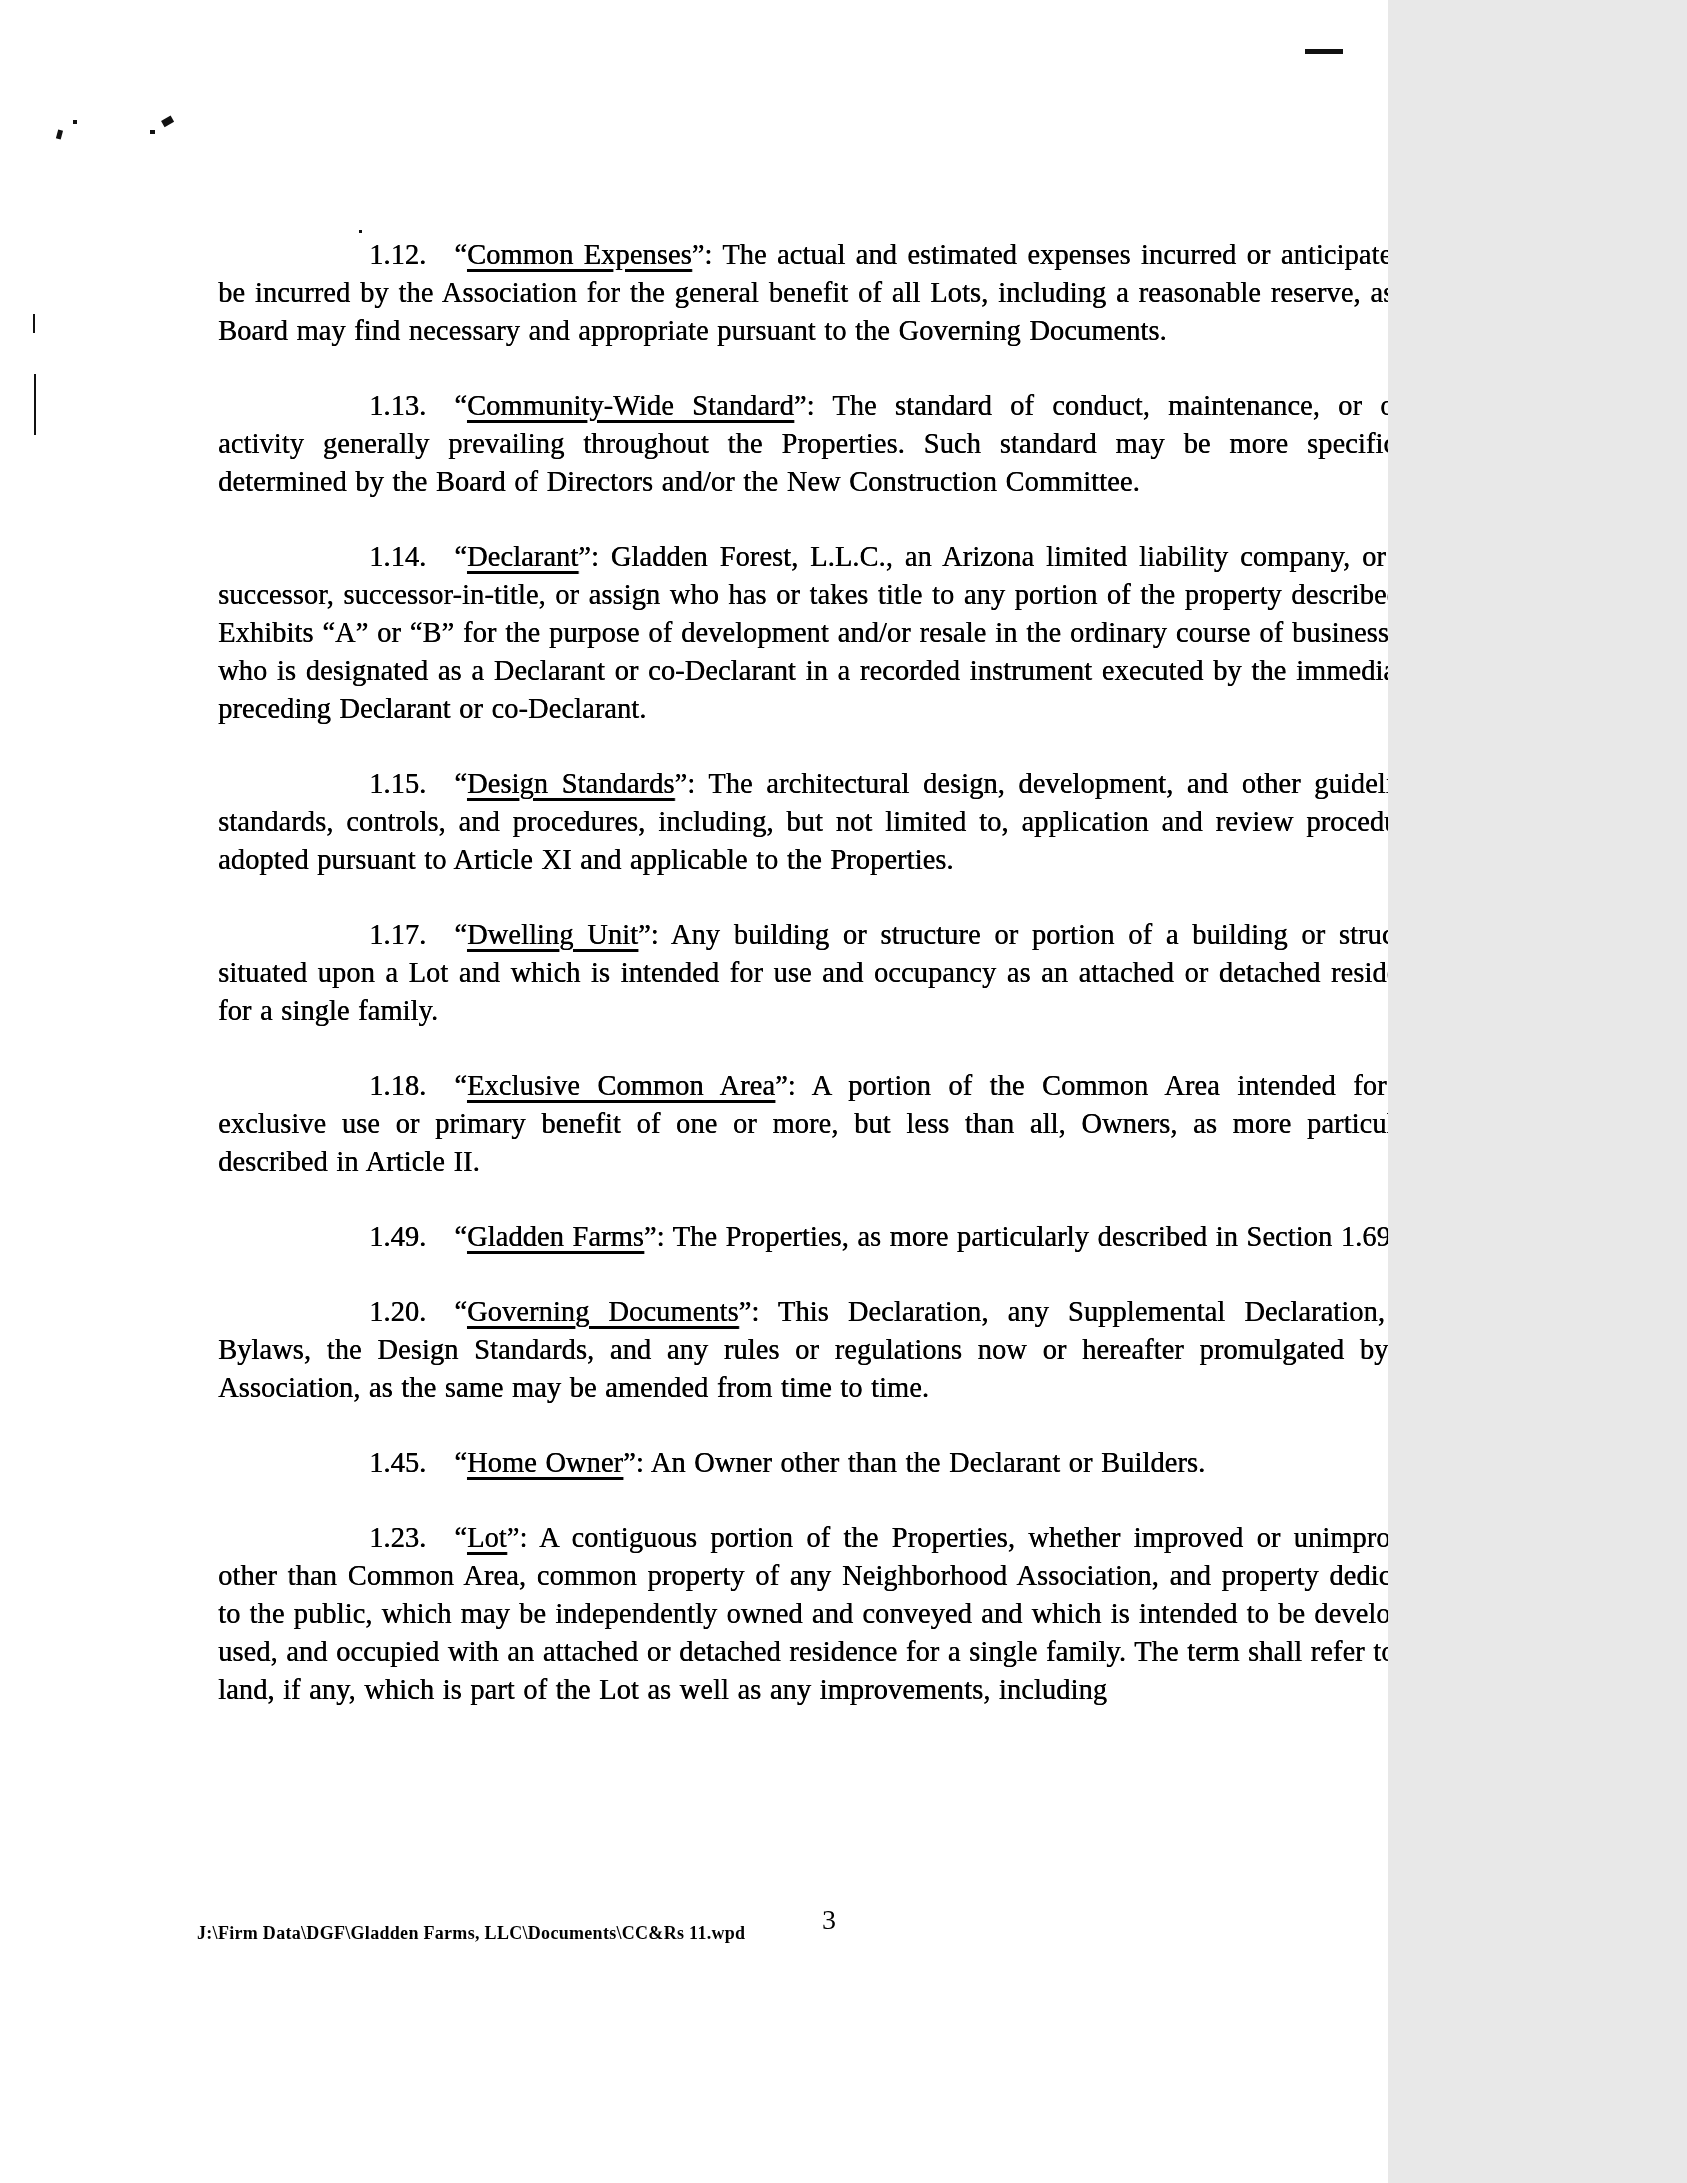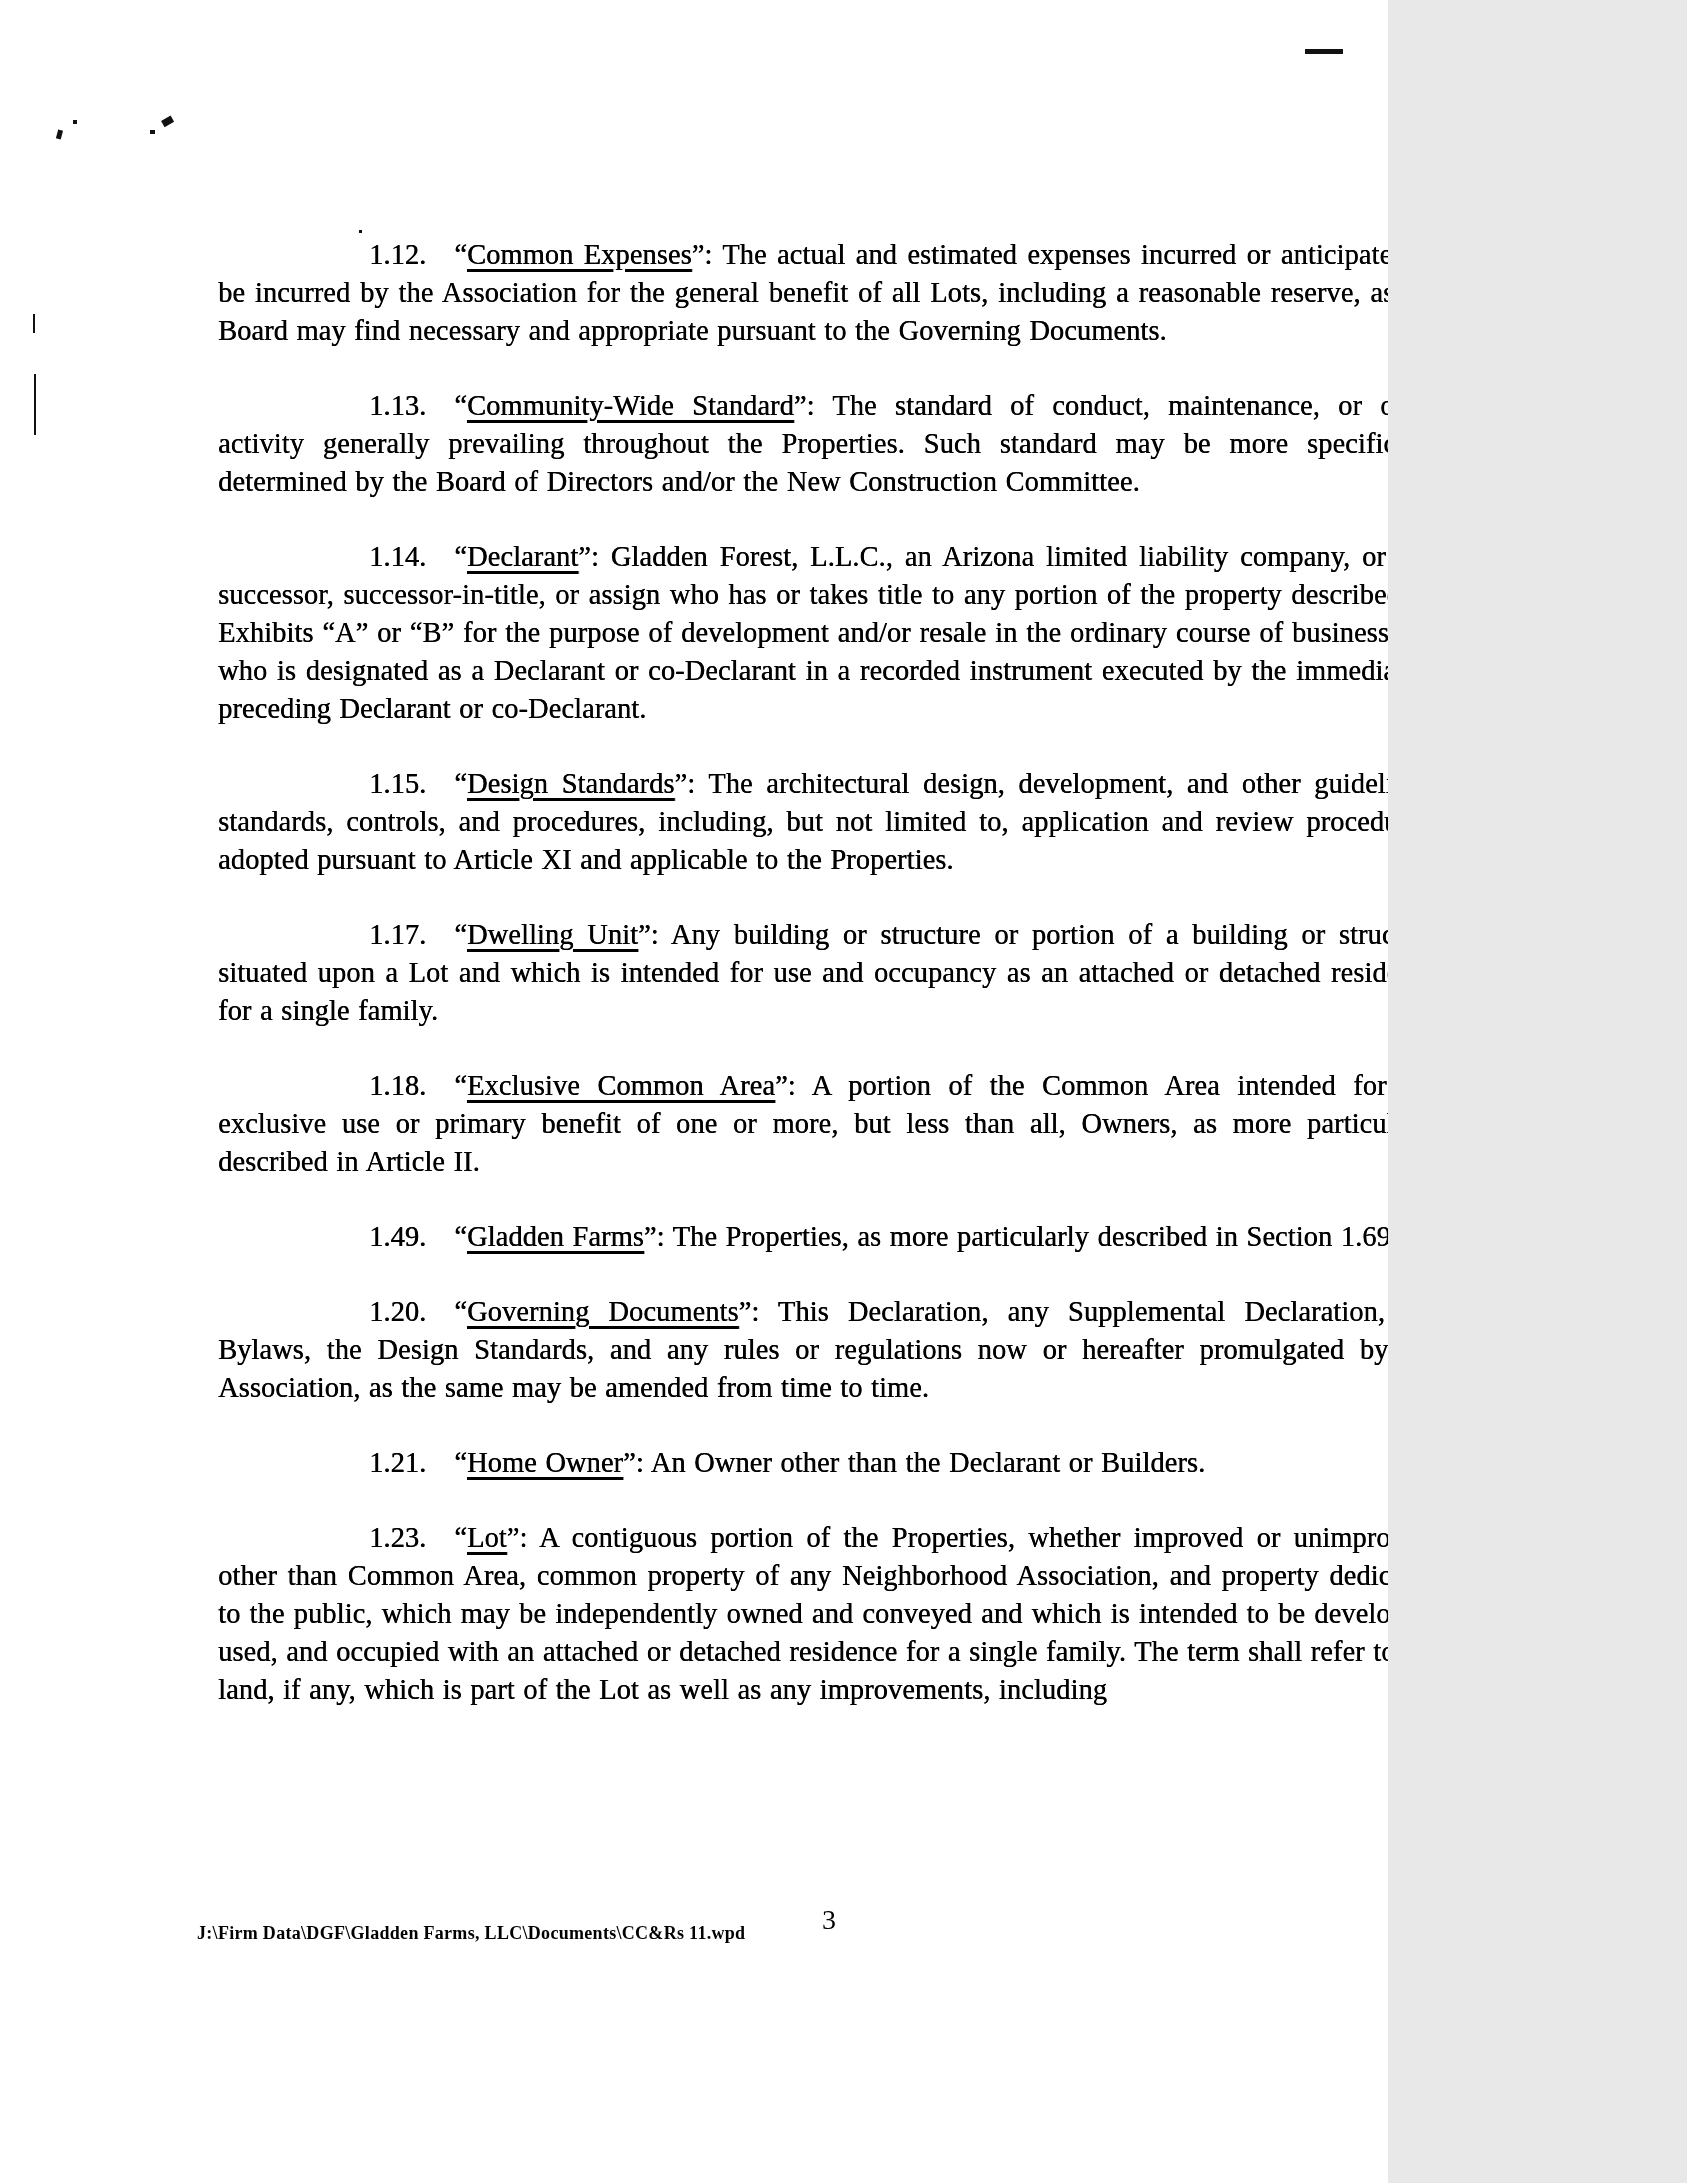--- a/index.html
+++ b/index.html
@@ -83,21 +83,21 @@
 
 
     <p class="para"><span class="num">1.17.</span><span>“</span><span class="term">Dwelling Unit</span><span>”</span><span>: Any building or structure or portion of a building or structure situated upon a Lot and which is intended for use and occupancy as an attached or detached residence for a single family.</span></p>
 
     <p class="para"><span class="num">1.18.</span><span>“</span><span class="term">Exclusive Common Area</span><span>”</span><span>: A portion of the Common Area intended for the exclusive use or primary benefit of one or more, but less than all, Owners, as more particularly described in Article II.</span></p>
 
     <p class="para"><span class="num">1.49.</span><span>“</span><span class="term">Gladden Farms</span><span>”</span><span>: The Properties, as more particularly described in Section 1.69.</span></p>
 
     <p class="para"><span class="num">1.20.</span><span>“</span><span class="term">Governing Documents</span><span>”</span><span>: This Declaration, any Supplemental Declaration, the Bylaws, the Design Standards, and any rules or regulations now or hereafter promulgated by the Association, as the same may be amended from time to time.</span></p>
 
-    <p class="para"><span class="num">1.21.</span><span>“</span><span class="term">Home Owner</span><span>”</span><span>: An Owner other than the Declarant or Builders.</span></p>
+    <p class="para"><span class="num">1.45.</span><span>“</span><span class="term">Home Owner</span><span>”</span><span>: An Owner other than the Declarant or Builders.</span></p>
 
 
     <p class="para"><span class="num">1.23.</span><span>“</span><span class="term">Lot</span><span>”</span><span>: A contiguous portion of the Properties, whether improved or unimproved, other than Common Area, common property of any Neighborhood Association, and property dedicated to the public, which may be independently owned and conveyed and which is intended to be developed, used, and occupied with an attached or detached residence for a single family. The term shall refer to the land, if any, which is part of the Lot as well as any improvements, including</span></p>
 
   </div>
 
   <div class="footer-path">J:\Firm Data\DGF\Gladden Farms, LLC\Documents\CC&amp;Rs 11.wpd</div>
   <div class="page-num">3</div>
 
   <div class="print-stamp">

